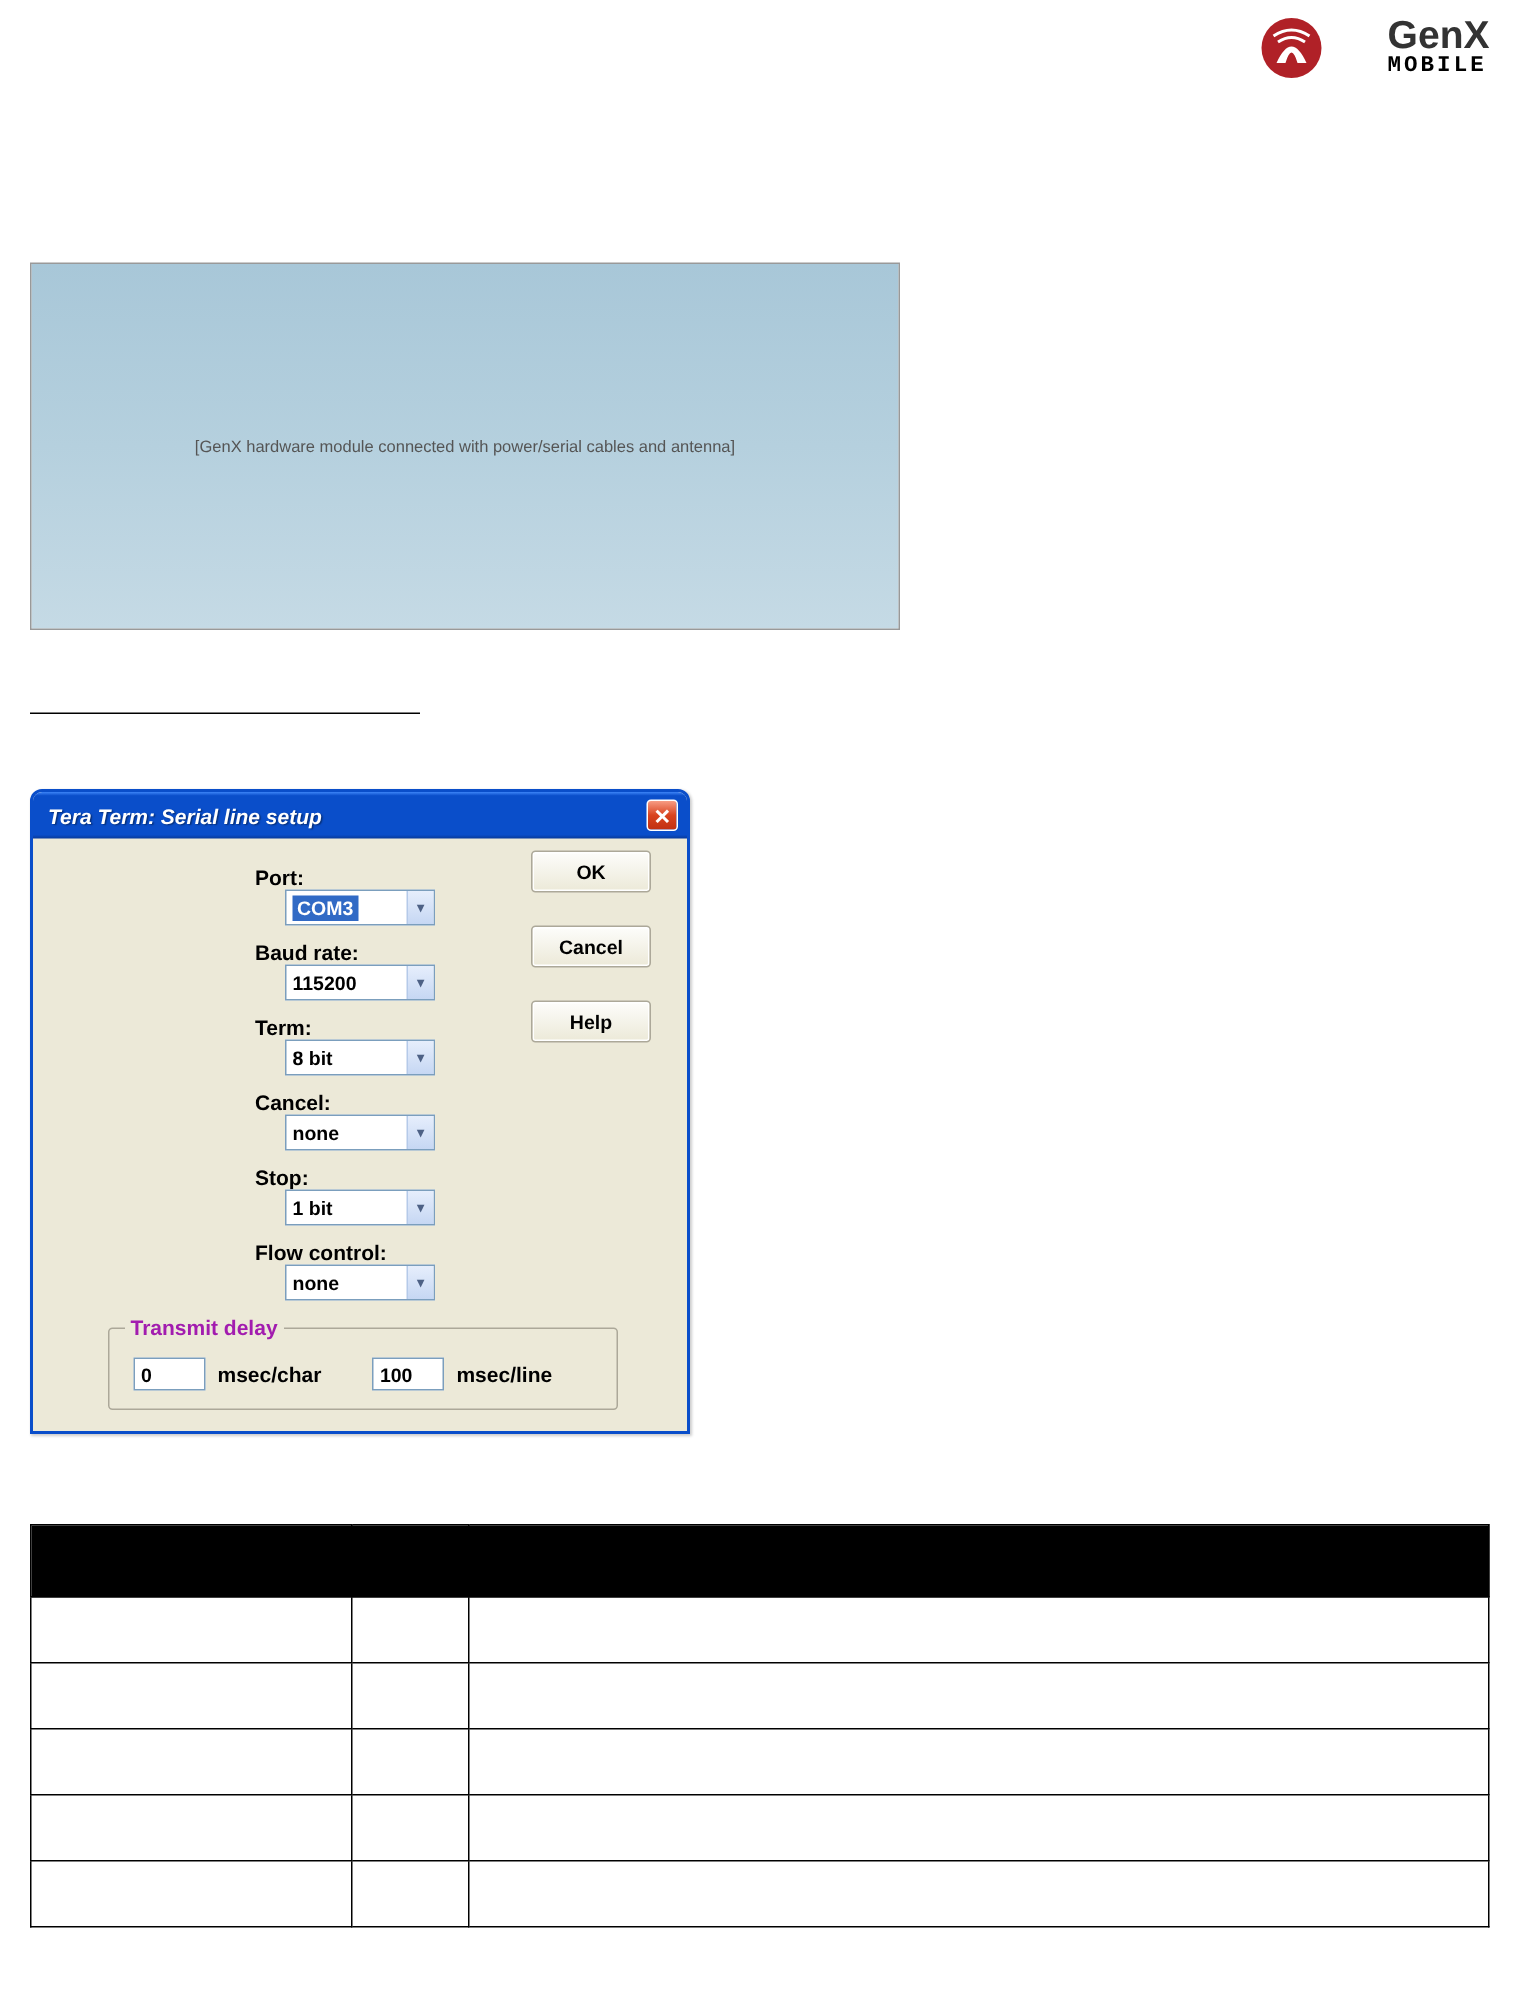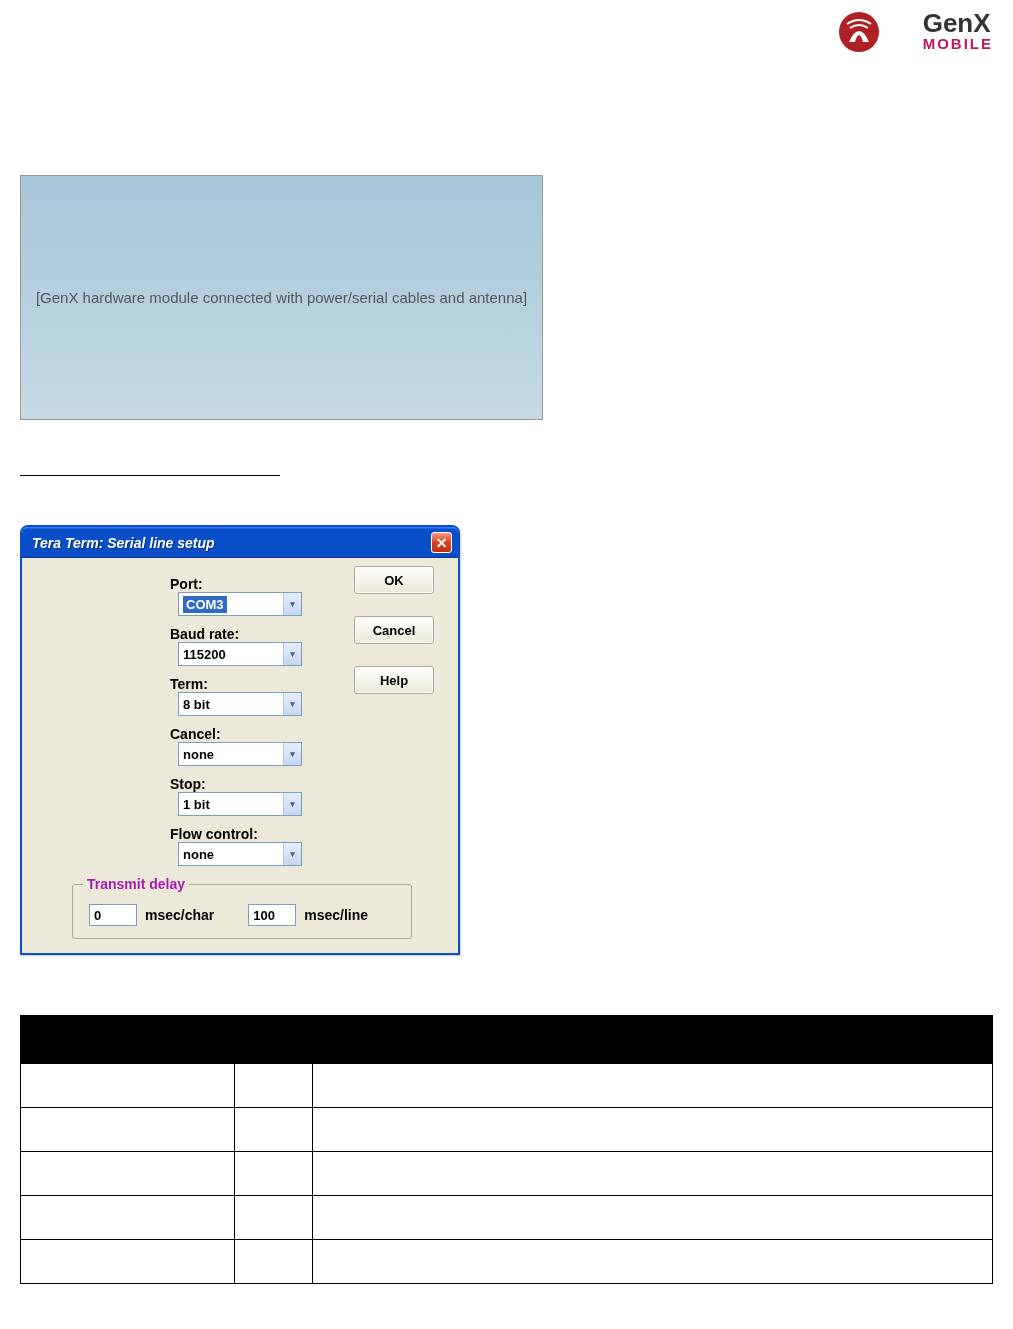--- a/index.html
+++ b/index.html
@@ -28,32 +28,33 @@
     }
     .logo-text-main {
       font-size: 26px;
       font-weight: bold;
       color: #333;
       line-height: 0.9;
     }
     .logo-text-sub {
       font-size: 15px;
       font-weight: bold;
-      color: #be185d;
+      color: #000000;
       letter-spacing: 2px;
+      font-family: Liberation Mono, monospace;
     }
     .photo-placeholder {
-      width: 523px;
+      width: 580px;
       height: 245px;
       background: linear-gradient(to bottom, #a8c7d8 0%, #b5d0de 50%, #c5dae5 100%);
       margin-top: 155px;
       display: flex;
       align-items: center;
       justify-content: center;
-      font-size: 15px;
+      font-size: 11px;
       color: #555;
       border: 1px solid #999;
     }
     .section-label {
       margin-top: 40px;
       font-size: 14px;
       text-decoration: underline;
       display: inline-block;
       min-width: 260px;
       border-bottom: 1px solid #000;
@@ -112,21 +113,21 @@
       align-items: center;
       margin-bottom: 10px;
       flex-direction: column;
     }
     .form-label {
       width: 140px;
       font-weight: bold;
       font-size: 14px;
     }
     .form-select {
-      width: 124px;
+      width: 100px;
       height: 24px;
       border: 1px solid #7b9ebd;
       background: #fff;
       display: flex;
       align-items: center;
       justify-content: space-between;
       padding-left: 4px;
       font-size: 13px;
       font-weight: bold;
     }

